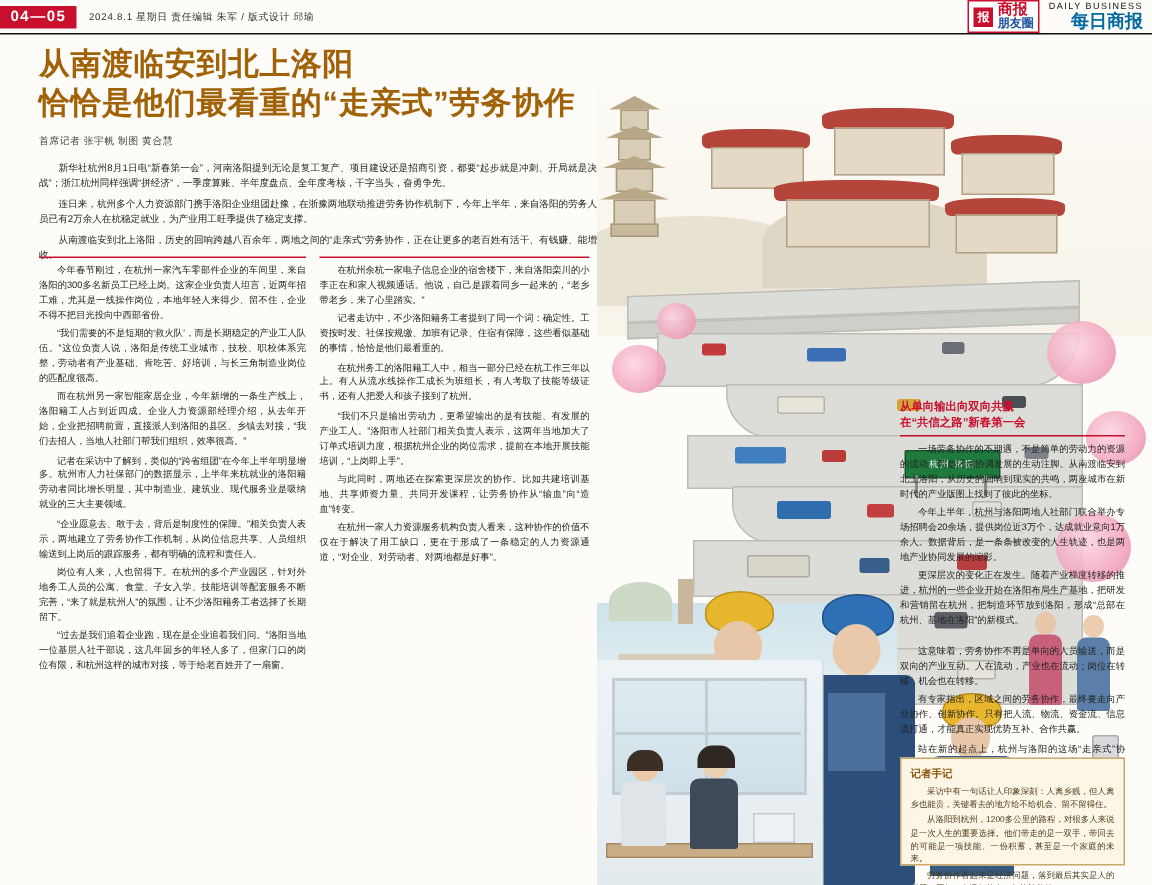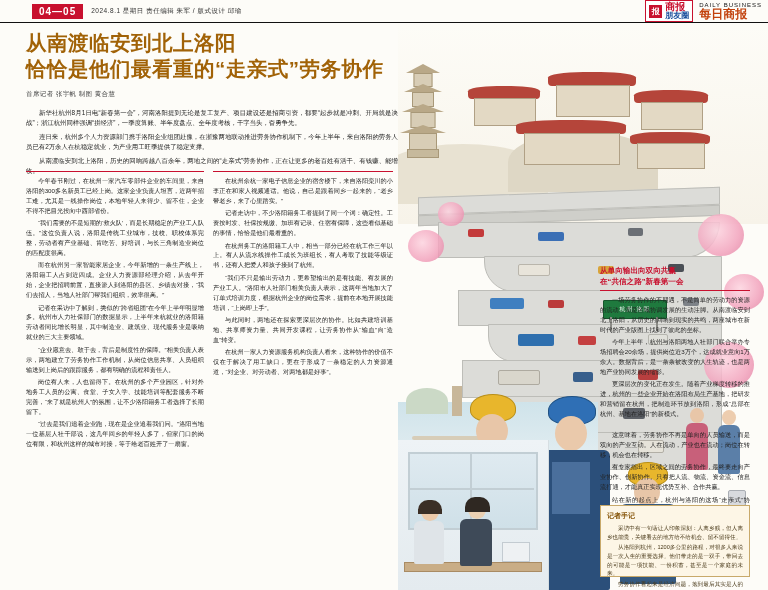--- a/index.html
+++ b/index.html
@@ -14,41 +14,41 @@
     box-sizing:border-box;
   }
   
   .masthead{
     position:absolute;left:0;top:0;width:768px;height:22px;
     border-bottom:1px solid #111;
     display:flex;align-items:center;
   }
   .page-num{
     background:#c8102e;color:#fff;font-size:10px;font-weight:bold;
-    padding:2px 7px;margin-left:32px;letter-spacing:1px;
+    padding:2px 7px;letter-spacing:1px;
   }
   .mast-meta{
     font-size:6.5px;color:#333;margin-left:8px;letter-spacing:.5px;
     white-space:nowrap;
   }
   .mast-right{
     margin-left:auto;display:flex;align-items:center;gap:6px;margin-right:6px;
   }
   .logo-box{
     display:flex;align-items:center;gap:3px;
     border:1px solid #c8102e;padding:1px 3px;background:#fff;
   }
   .logo-mark{
     width:13px;height:13px;background:#c8102e;color:#fff;font-size:8px;
     display:flex;align-items:center;justify-content:center;font-weight:bold;
   }
   .logo-text{font-size:10px;color:#c8102e;font-weight:bold;line-height:1;}
   .logo-sub{font-size:8px;color:#1a4f9c;font-weight:bold;line-height:1;}
   .brand-en{font-size:6px;letter-spacing:1px;color:#111;text-align:right;}
-  .brand-cn{font-size:12px;font-weight:bold;color:#c2410c;line-height:1;}
+  .brand-cn{font-size:12px;font-weight:bold;color:#0369a1;text-align:right;line-height:1;}
 
   
   .headline{
     position:absolute;left:26px;top:30px;width:370px;
   }
   .headline h1{
     margin:0;font-size:20.5px;line-height:1.28;font-weight:bold;
     letter-spacing:.5px;color:#a16207;
   }
   .byline{

